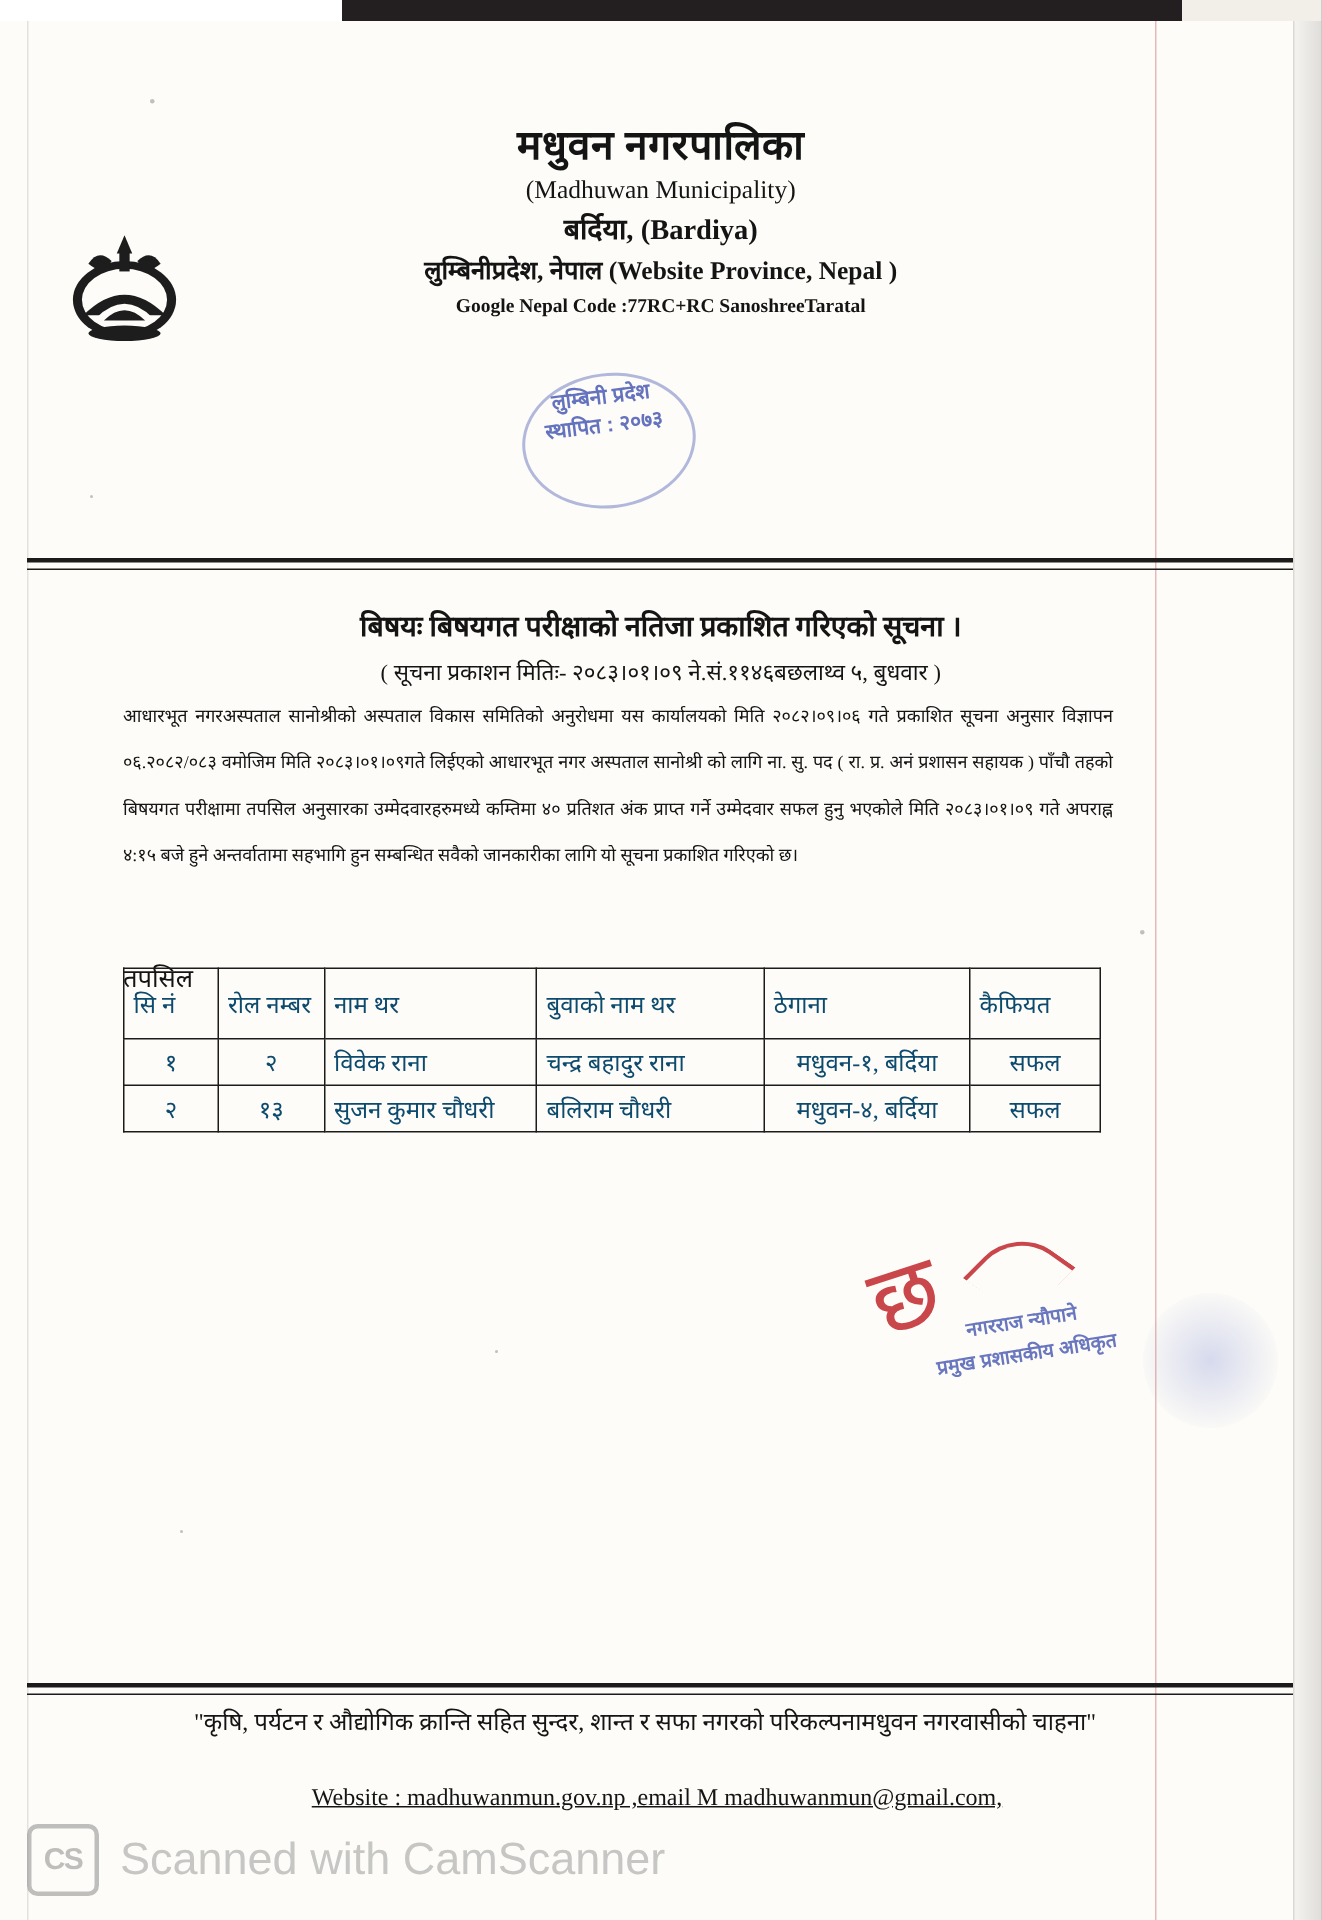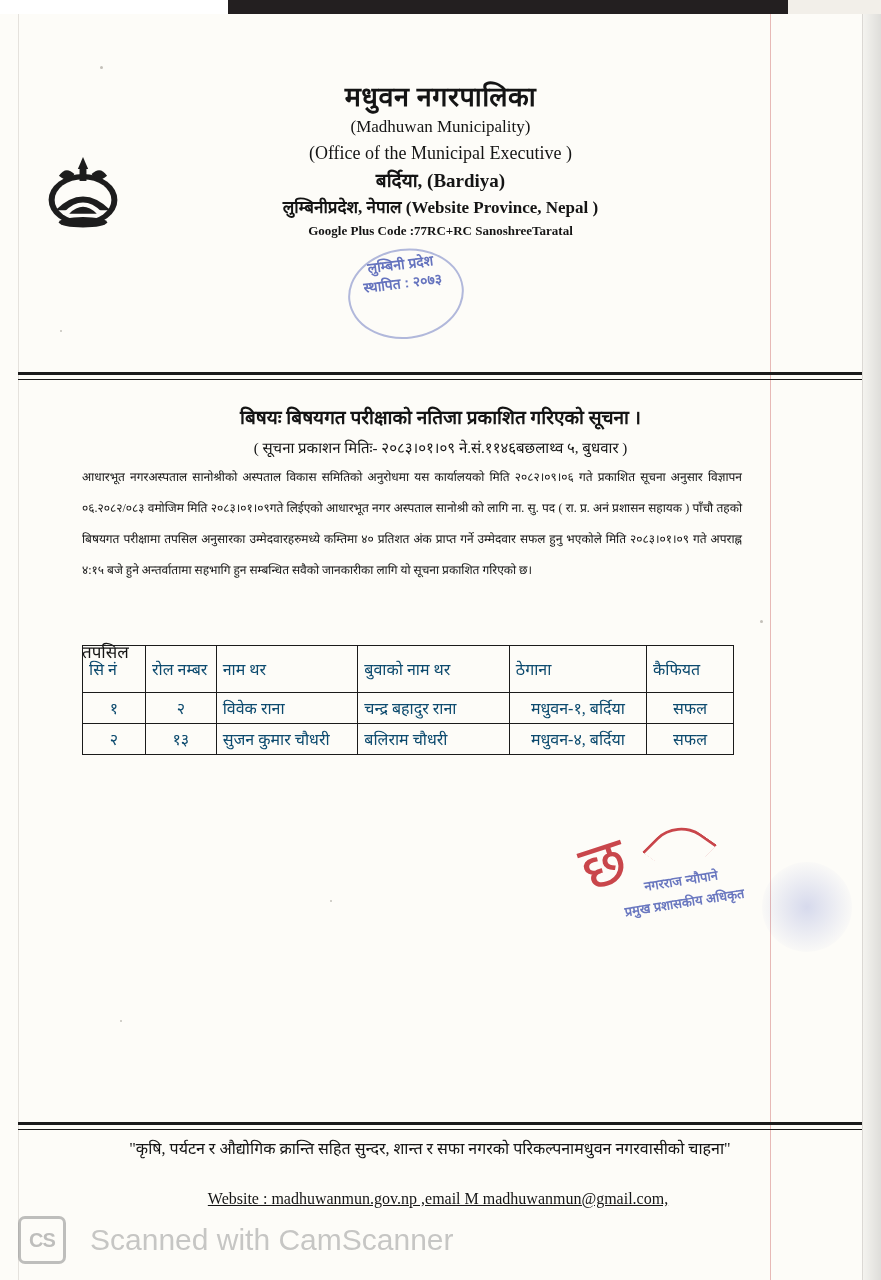--- a/index.html
+++ b/index.html
@@ -297,21 +297,21 @@
     color: #141414;
     text-decoration: underline;
   }
 
   
   .cs-watermark {
     position: absolute;
     left: 18px; top: 1216px;
     display: flex;
     align-items: center;
-    gap: 24px;
+    gap: 14px;
     opacity: 0.55;
   }
   .cs-logo {
     width: 42px; height: 42px;
     border: 3px solid #8c8c8c;
     border-radius: 7px;
     color: #8c8c8c;
     font-family: "Liberation Sans", sans-serif;
     font-weight: bold;
     font-size: 20px;
@@ -357,30 +357,29 @@
     <path d="M50 8 L56 22 L44 22 Z" fill="#1d1d1d"></path>
     <rect x="46" y="20" width="8" height="16" fill="#1d1d1d"></rect>
     <path d="M22 30 Q30 18 40 28 Q34 40 22 30 Z" fill="#1d1d1d"></path>
     <path d="M78 30 Q70 18 60 28 Q66 40 78 30 Z" fill="#1d1d1d"></path>
     <ellipse cx="50" cy="84" rx="28" ry="6" fill="#1d1d1d"></ellipse>
   </svg>
 
   <div class="header">
     <div class="h-np-1">मधुवन नगरपालिका</div>
     <div class="h-en-1">(Madhuwan Municipality)</div>
-    <div class="h-en-2">(Office of the Municipal Executive )</div>
     <div class="h-np-3">
       <span>बर्दिया,</span>
       <span>(Bardiya)</span>
     </div>
     <div class="h-np-4">
       <span>लुम्बिनीप्रदेश, नेपाल</span>
       <span>(Website Province, Nepal )</span>
     </div>
-    <div class="h-gpc">Google Plus Code :77RC+RC SanoshreeTaratal</div>
+    <div class="h-gpc">Google Nepal Code :77RC+RC SanoshreeTaratal</div>
   </div>
 
   <div class="seal">
     <div class="seal-ring"></div>
     <div class="seal-line1">लुम्बिनी प्रदेश</div>
     <div class="seal-line2">स्थापित : २०७३</div>
   </div>
 
 
   <div class="rule-double rule-1"></div>

